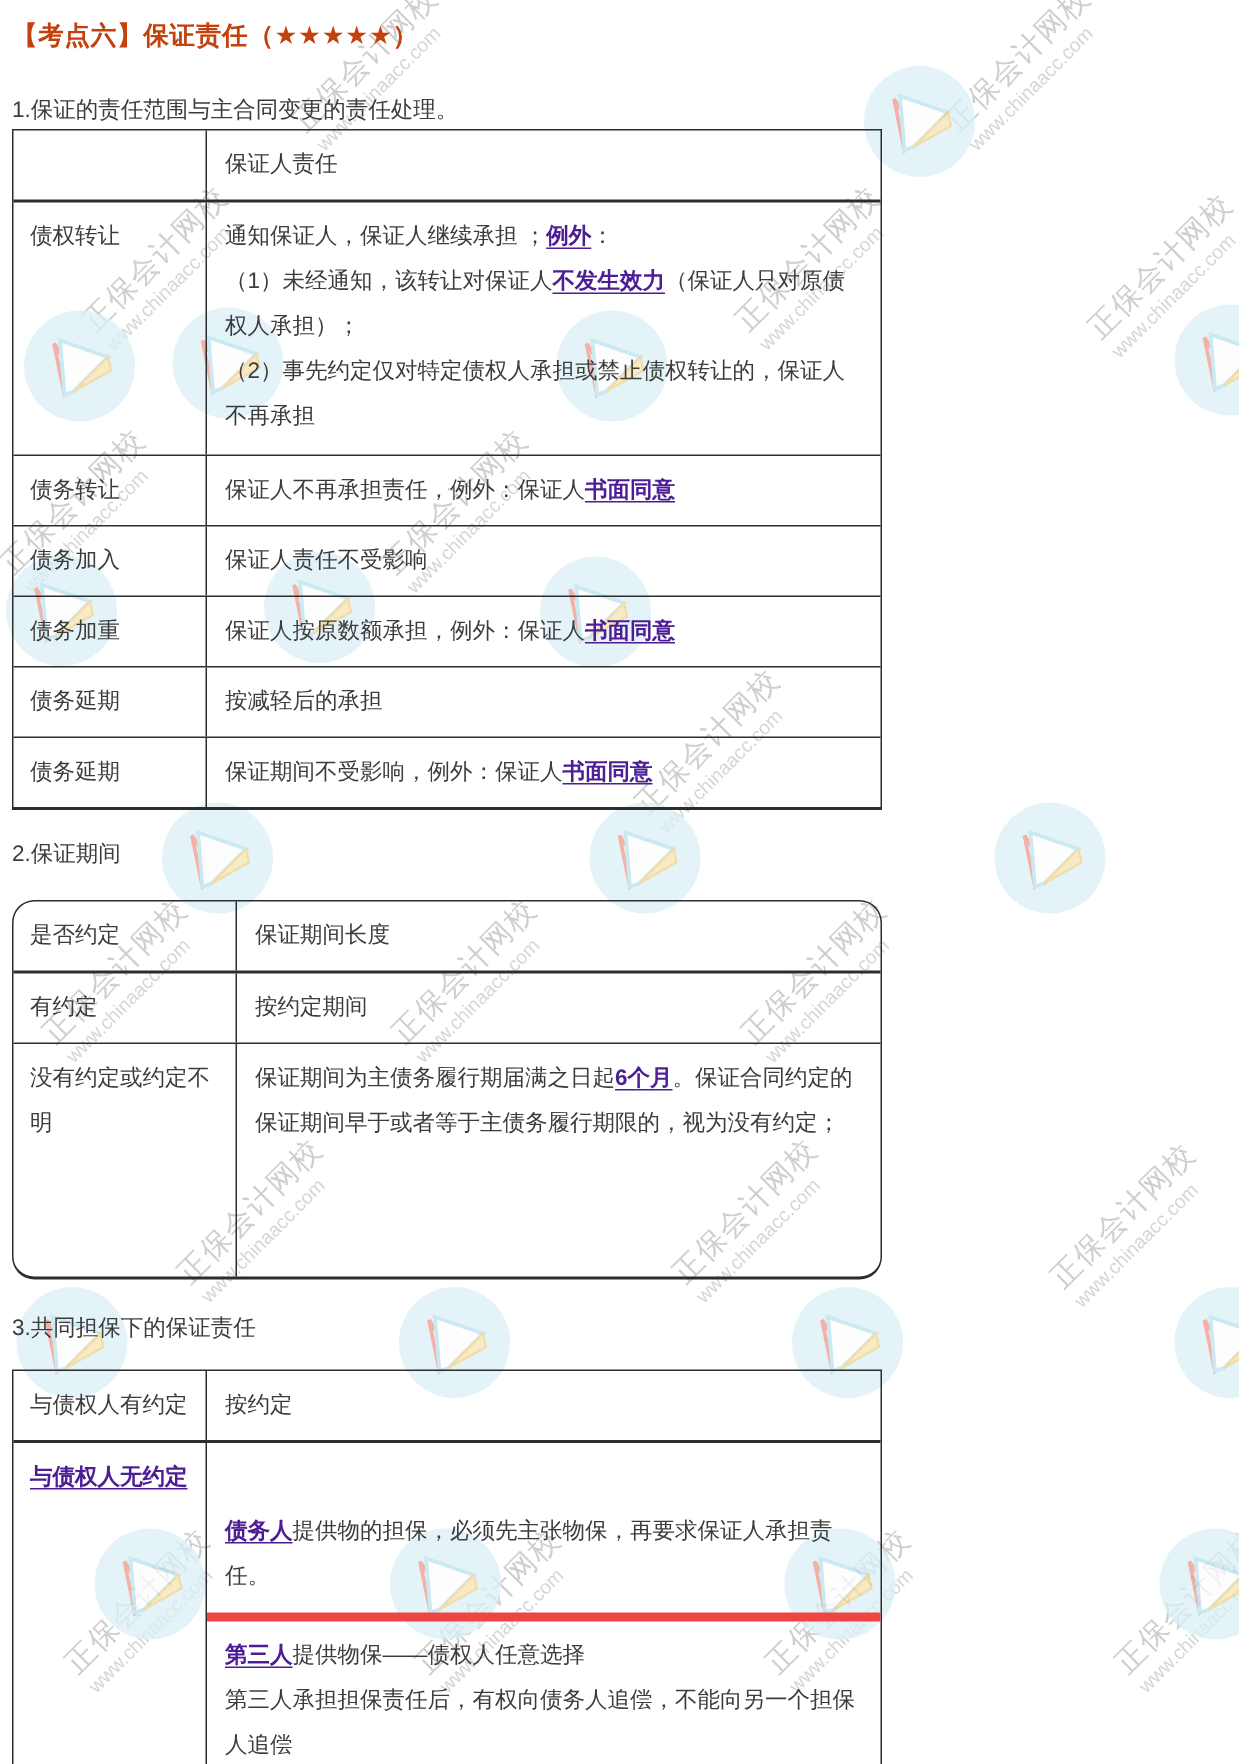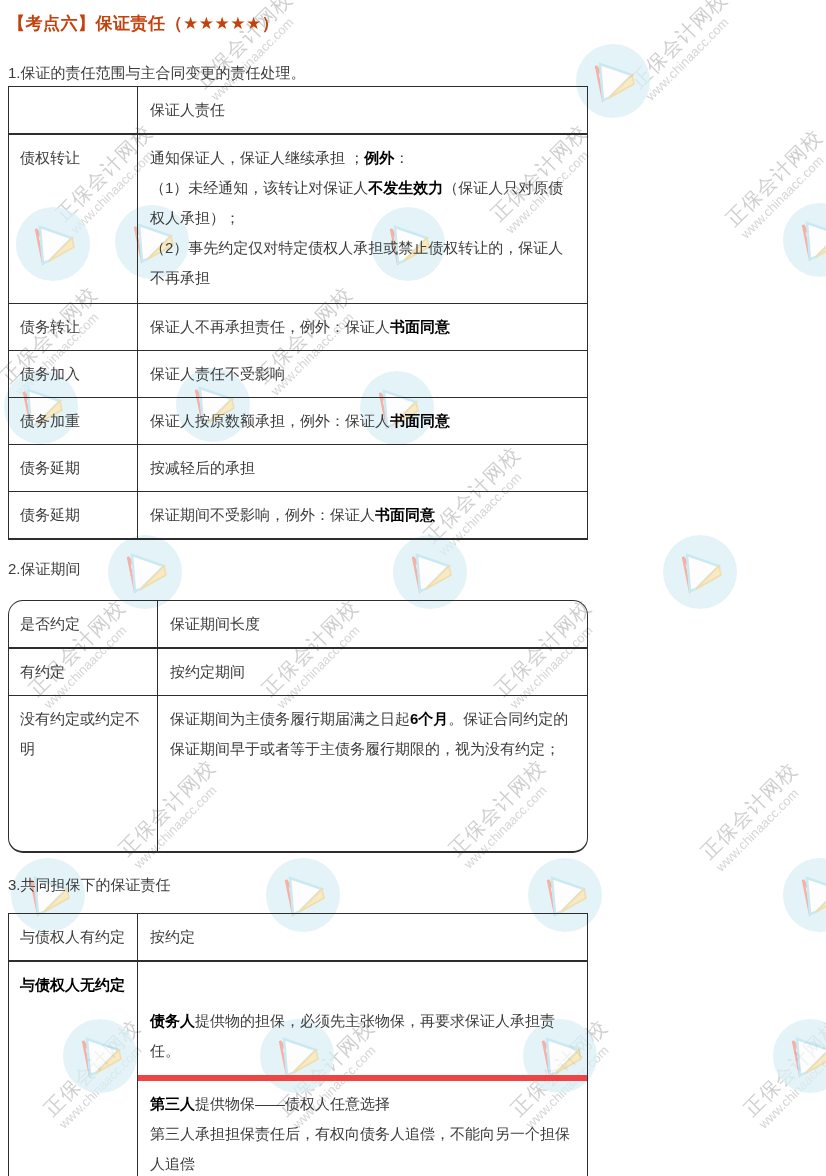--- a/index.html
+++ b/index.html
@@ -50,22 +50,22 @@
   .sub + .sub{border-top:6px solid #ef4444;}
   .cell-text{font-size:15px;line-height:30px;}
   .rh48{min-height:46px;}
   .rh170{min-height:168px;}
   .rh157{min-height:155px;}
   .sh79{min-height:77px;}
   .sh106{min-height:104px;}
   .para{margin:0;}
   .para:empty{height:19px;}
   .r{
-    color:#000000;font-weight:bold;
-    text-underline-offset:3px;
+    color:#4c1d95;font-weight:bold;
+    text-decoration:underline;text-underline-offset:3px;
   }
 </style>
 </head>
 <body>
 
 <div id="wm">
     <div class="wm-text" style="left: 180px; top: 10px;">
       <div class="wm-l1">正保会计网校</div>
       <div class="wm-l2">www.chinaacc.com</div>
     </div>

